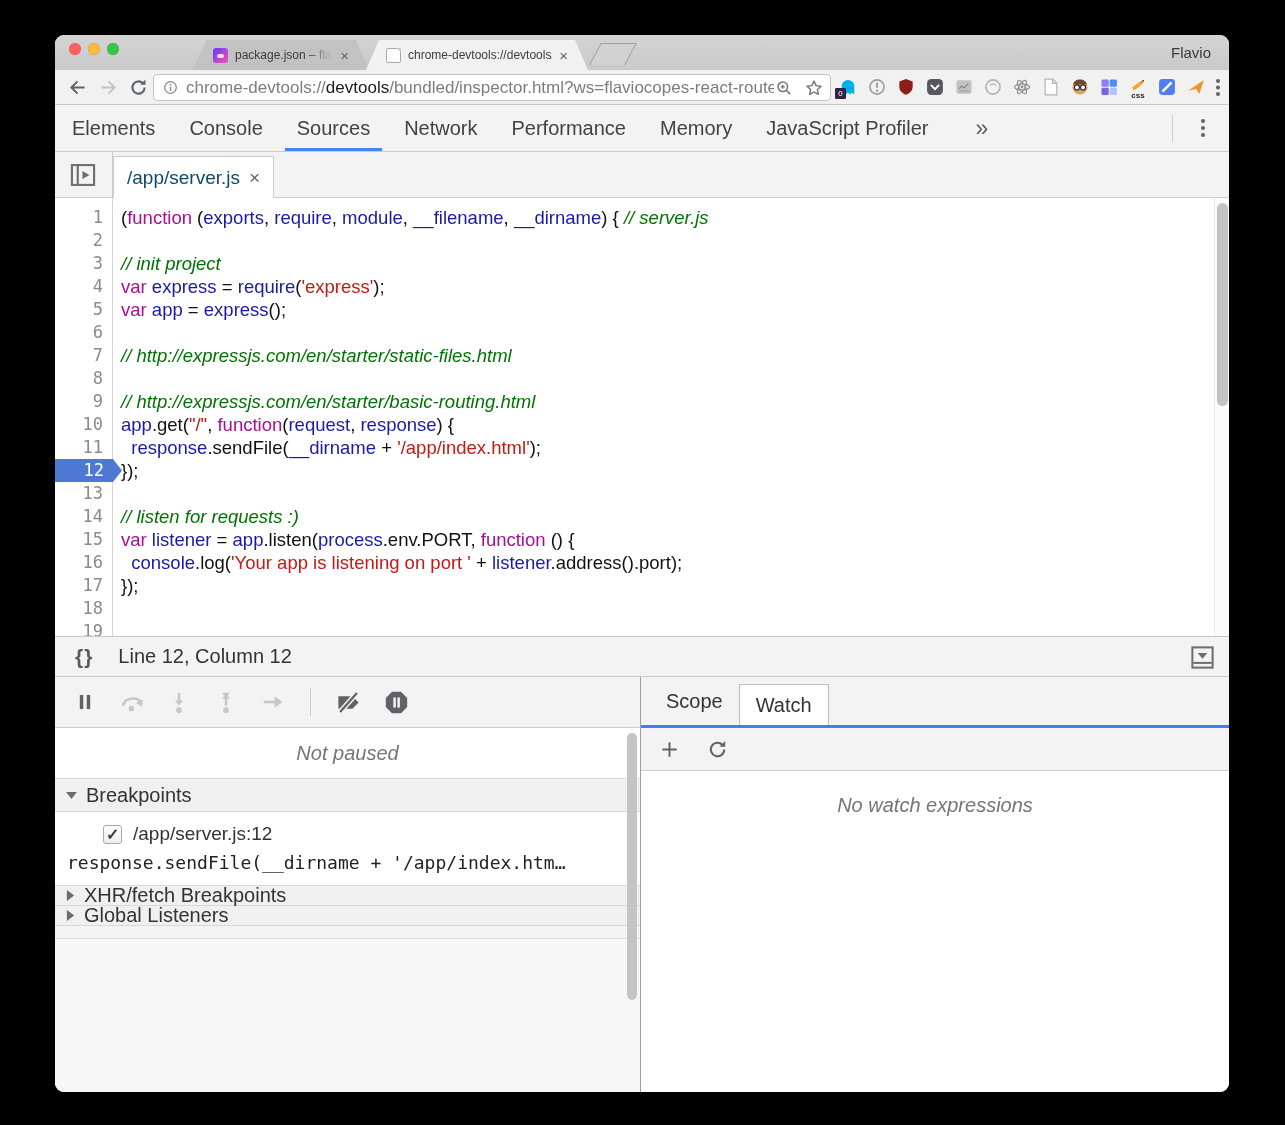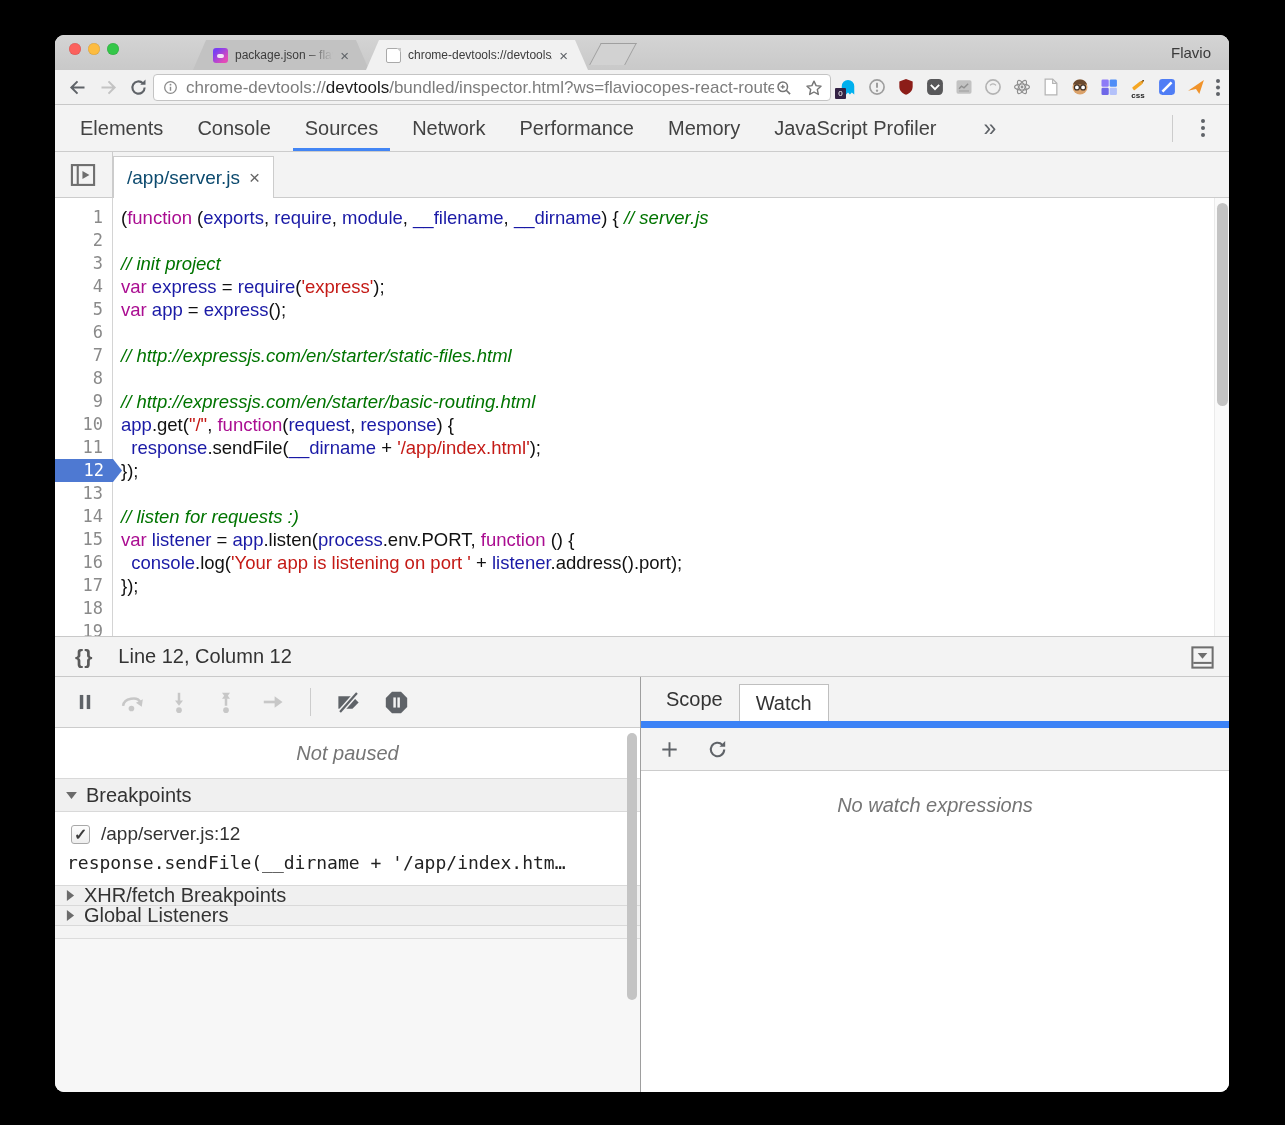--- a/index.html
+++ b/index.html
@@ -49,21 +49,21 @@
   .extrow { position:absolute; left:783px; top:7px; display:flex; gap:9px; }
   .ext { width:20px; height:20px; position:relative; }
   .badge { position:absolute; left:-3px; bottom:-2px; min-width:11px; height:11px; background:#332244;
            color:#fff; font-size:8px; line-height:11px; text-align:center; padding:0 1px; border-radius:1px; }
   .css-lbl { position:absolute; left:0; right:0; bottom:-3px; font-size:8px; font-weight:bold;
              color:#222; text-align:center; line-height:1; }
   .kebab { position:absolute; left:1153px; top:7px; width:20px; height:21px; }
 
   
   .dt-tabbar { position:absolute; left:0; top:70px; width:100%; height:47px; background:#f3f3f3;
-               border-bottom:1px solid #ccc; display:flex; align-items:stretch; padding-left:8px; }
+               border-bottom:1px solid #ccc; display:flex; align-items:stretch; }
   .dt-tab { padding:0 17px; font-size:20px; color:#424242; display:flex; align-items:center;
             position:relative; white-space:nowrap; }
   .dt-tab.active::after { content:""; position:absolute; left:5px; right:5px; bottom:0; height:3px;
             background:var(--accent-blue); }
   .dt-more { margin-left:30px; font-size:23px; color:#5f6368; display:flex; align-items:center; }
   .dt-bar-div { position:absolute; left:1117px; top:10px; width:1px; height:27px; background:#ccc; }
   .dt-kebab { position:absolute; left:1138px; top:12px; width:20px; height:22px; }
 
   .file-tabbar { position:absolute; left:0; top:117px; width:100%; height:46px; background:#f3f3f3;
                  border-bottom:1px solid #ccc; }
@@ -108,34 +108,34 @@
   .lpane { position:absolute; left:0; top:0; width:585px; height:100%; background:#f7f7f7; }
   .dbg-toolbar { height:51px; background:#f3f3f3; border-bottom:1px solid #ccc; display:flex;
                  align-items:center; padding-left:17px; gap:21px; }
   .dbg-toolbar .vdiv { width:1px; height:28px; background:#ccc; margin:0 3px; }
   .sect { height:32px; background:#f0f0f0; border-bottom:1px solid #d9d9d9; display:flex;
           align-items:center; padding-left:11px; gap:9px; font-size:20px; color:#333; }
   .sect.h38 { height:20px; }
   .empty-row { height:51px; background:#fff; border-bottom:1px solid #d9d9d9; display:flex;
                align-items:center; justify-content:center; font-style:italic; color:#757575; font-size:20px; }
   .bp-item { height:74px; background:#fff; border-bottom:1px solid #d9d9d9; }
-  .bp-r1 { display:flex; align-items:center; gap:11px; padding:11px 0 0 16px; }
+  .bp-r1 { display:flex; align-items:center; gap:11px; padding:11px 0 0 16px;margin-left:32px; }
   .bp-check { width:19px; height:19px; border:1px solid #a8a8a8; border-radius:3px;
               background:linear-gradient(#fdfdfd,#eee); position:relative; }
   .bp-check::after { content:"✓"; position:absolute; left:2px; top:-1px; font-size:16px;
                      font-weight:bold; color:#3c3c3c; }
   .bp-loc { font-size:19px; color:#333; }
   .bp-code { margin:7px 0 0 12px; font-family:"DejaVu Sans Mono", monospace; font-size:18px;
              color:#222; white-space:pre; overflow:hidden; }
   .pane-rest1 { height:13px; background:#f4f4f4; border-bottom:1px solid #dcdcdc; }
   .lp-scroll { position:absolute; right:3px; top:56px; width:10px; height:267px; background:#c4c4c4;
                border-radius:5px; }
 
   .rpane { position:absolute; left:586px; right:0; top:0; height:100%; background:#fff; }
-  .side-tabs { height:51px; background:#f3f3f3; border-bottom:7px solid #3b82f6; display:flex;
+  .side-tabs { height:51px; background:#f3f3f3; border-bottom:3px solid #3b82f6; display:flex;
                align-items:stretch; padding-left:9px; position:relative; }
   .side-tab { display:flex; align-items:center; padding:0 16px; font-size:20px; color:#333; }
   .side-tab.active { background:#fff; border:1px solid #bfbfbf; border-bottom:none; margin-top:7px; }
   .w-toolbar { height:43px; background:#f3f3f3; border-bottom:1px solid #ccc; display:flex;
                align-items:center; padding-left:17px; gap:25px; }
   .w-msg { margin-top:23px; text-align:center; font-style:italic; color:#757575; font-size:20px; }
 
   svg { display:block; }
 </style>
 </head>

